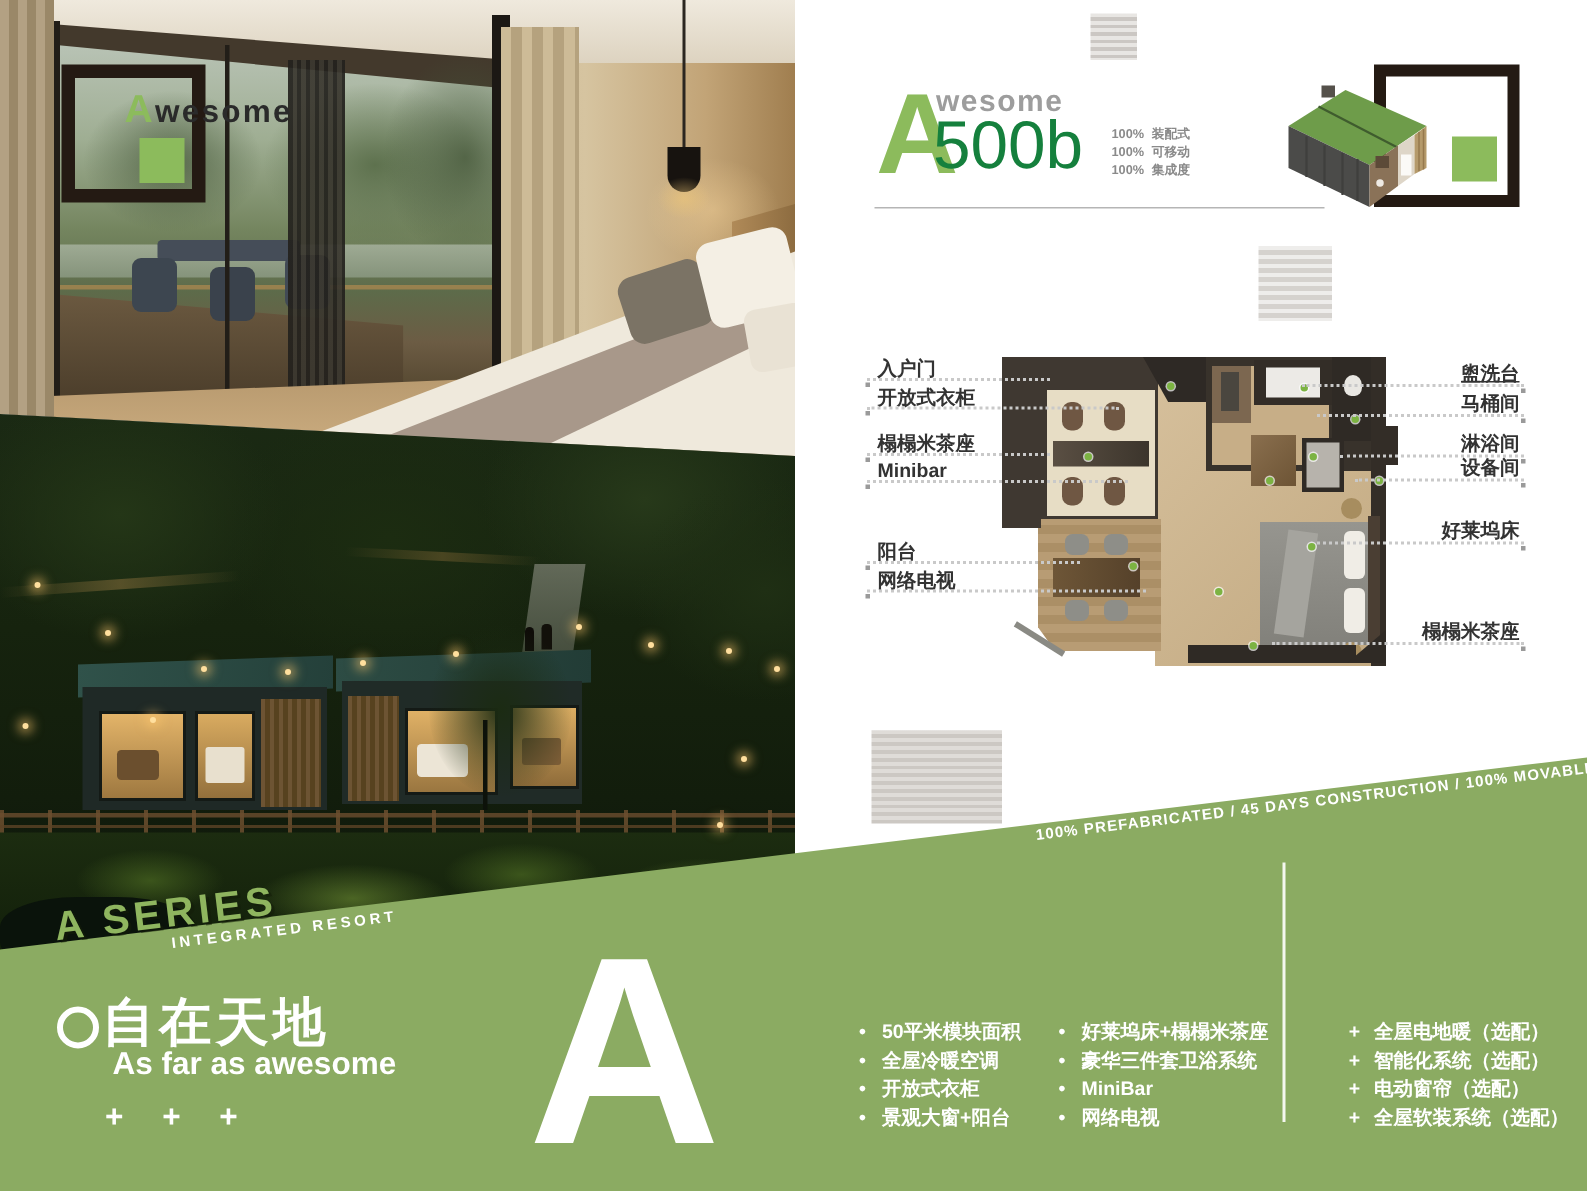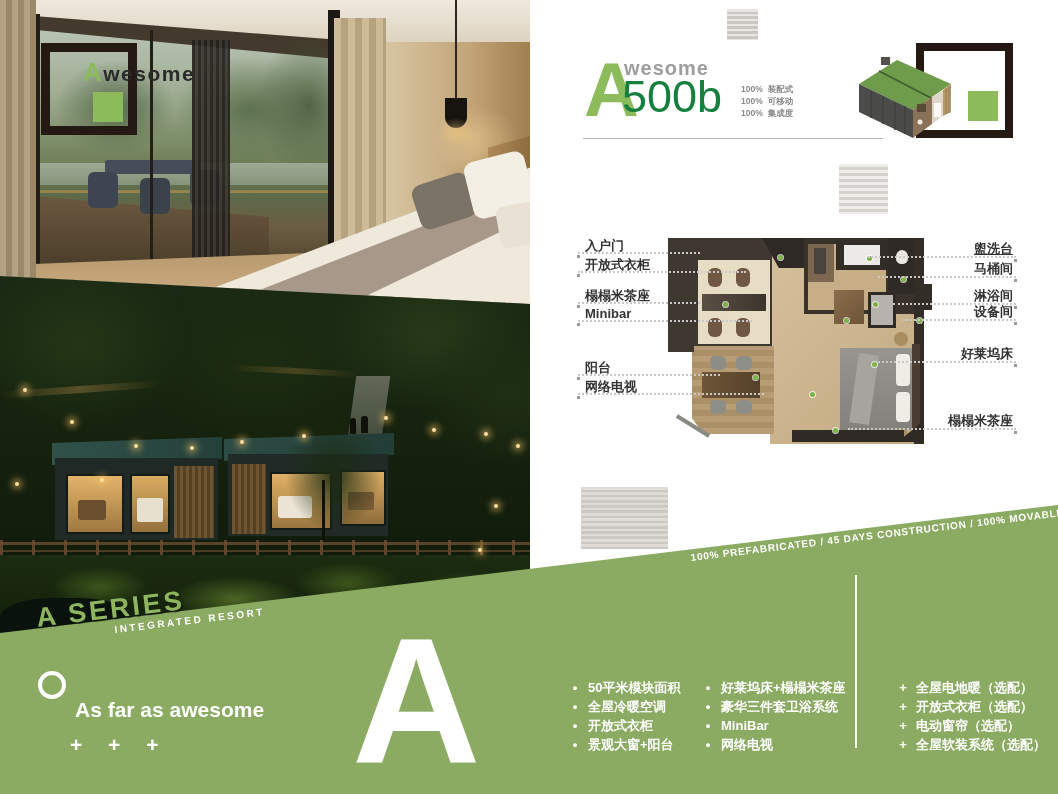--- a/index.html
+++ b/index.html
@@ -286,20 +286,21 @@
   <div class="dotline" style="left:878px;top:361px;width:138px;"></div>
     <div class="edot" style="left:1014px;top:364px;"></div>
   <div class="fl-label r" style="left:1013px;top:412px;">榻榻米茶座</div>
   <div class="dotline" style="left:848px;top:428px;width:168px;"></div>
     <div class="edot" style="left:1014px;top:431px;"></div>
 
   <div class="banner">
     <div class="diag-text" style="left:690px;top:552px;">100% PREFABRICATED / 45 DAYS CONSTRUCTION / 100% MOVABLE</div>
     <div class="big-letter" style="left:352px;top:612px;">A</div>
     <div class="slogan-circle" style="left:38px;top:671px;"></div>
+    <div class="slogan-cn" style="left:68px;top:658px;">自在天地</div>
     <div class="slogan-en" style="left:75px;top:698px;">As far as awesome</div>
     <div class="plus-marks" style="left:70px;top:733px;">+ + +</div>
 
     <div class="feat-col" style="left:570px;top:681px;">
       <div class="feat">
           <span class="fm">•</span>
           <span>50平米模块面积</span>
         </div>
       <div class="feat">
           <span class="fm">•</span>
@@ -333,21 +334,21 @@
         </div>
     </div>
     <div class="divider" style="left:855px;top:575px;height:173px;"></div>
     <div class="feat-col" style="left:898px;top:681px;">
       <div class="feat">
           <span class="fm">+</span>
           <span>全屋电地暖（选配）</span>
         </div>
       <div class="feat">
           <span class="fm">+</span>
-          <span>开放式衣柜（选配）</span>
+          <span>智能化系统（选配）</span>
         </div>
       <div class="feat">
           <span class="fm">+</span>
           <span>电动窗帘（选配）</span>
         </div>
       <div class="feat">
           <span class="fm">+</span>
           <span>全屋软装系统（选配）</span>
         </div>
     </div>

